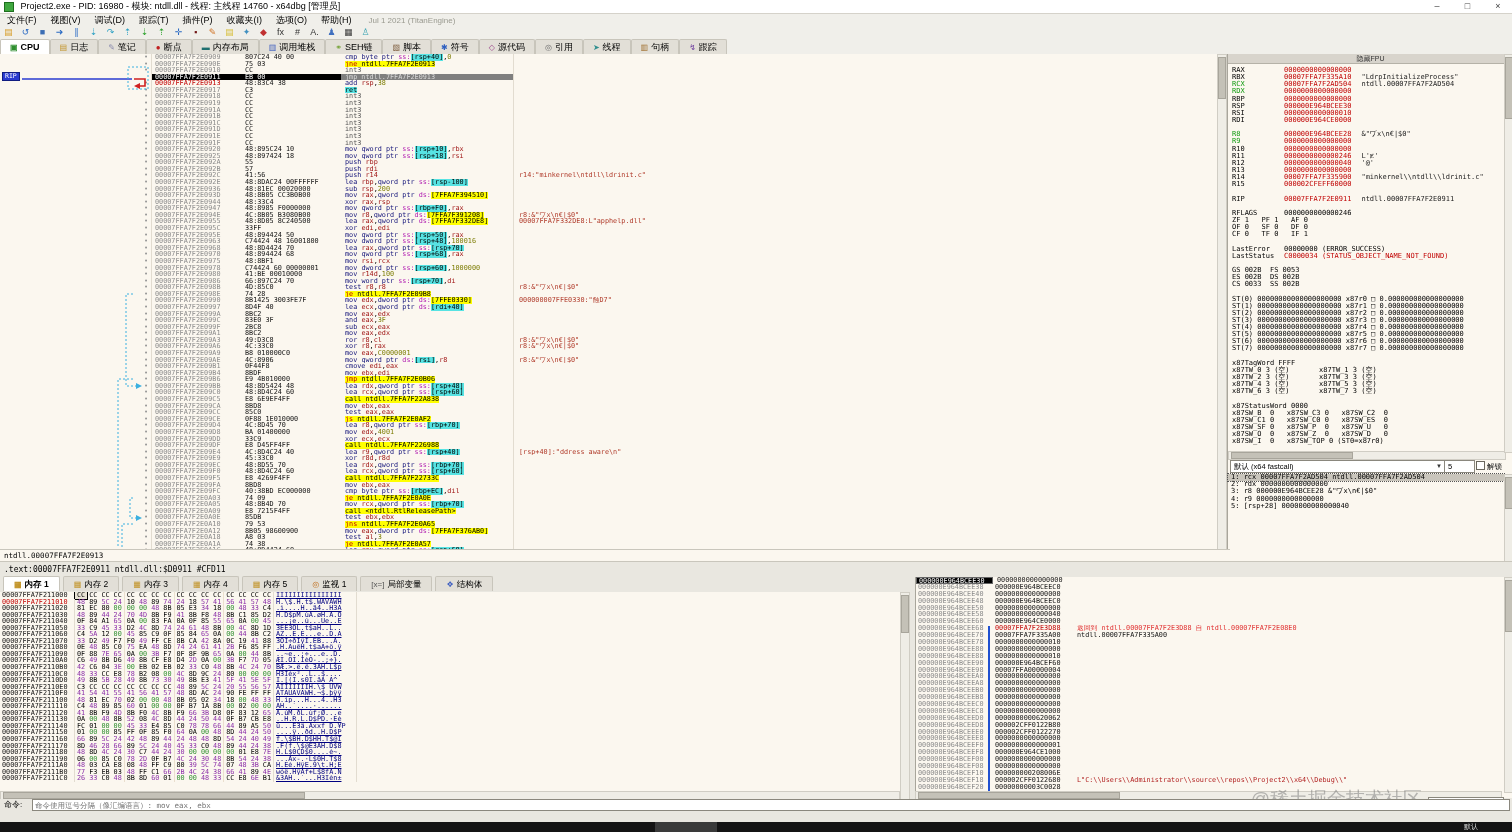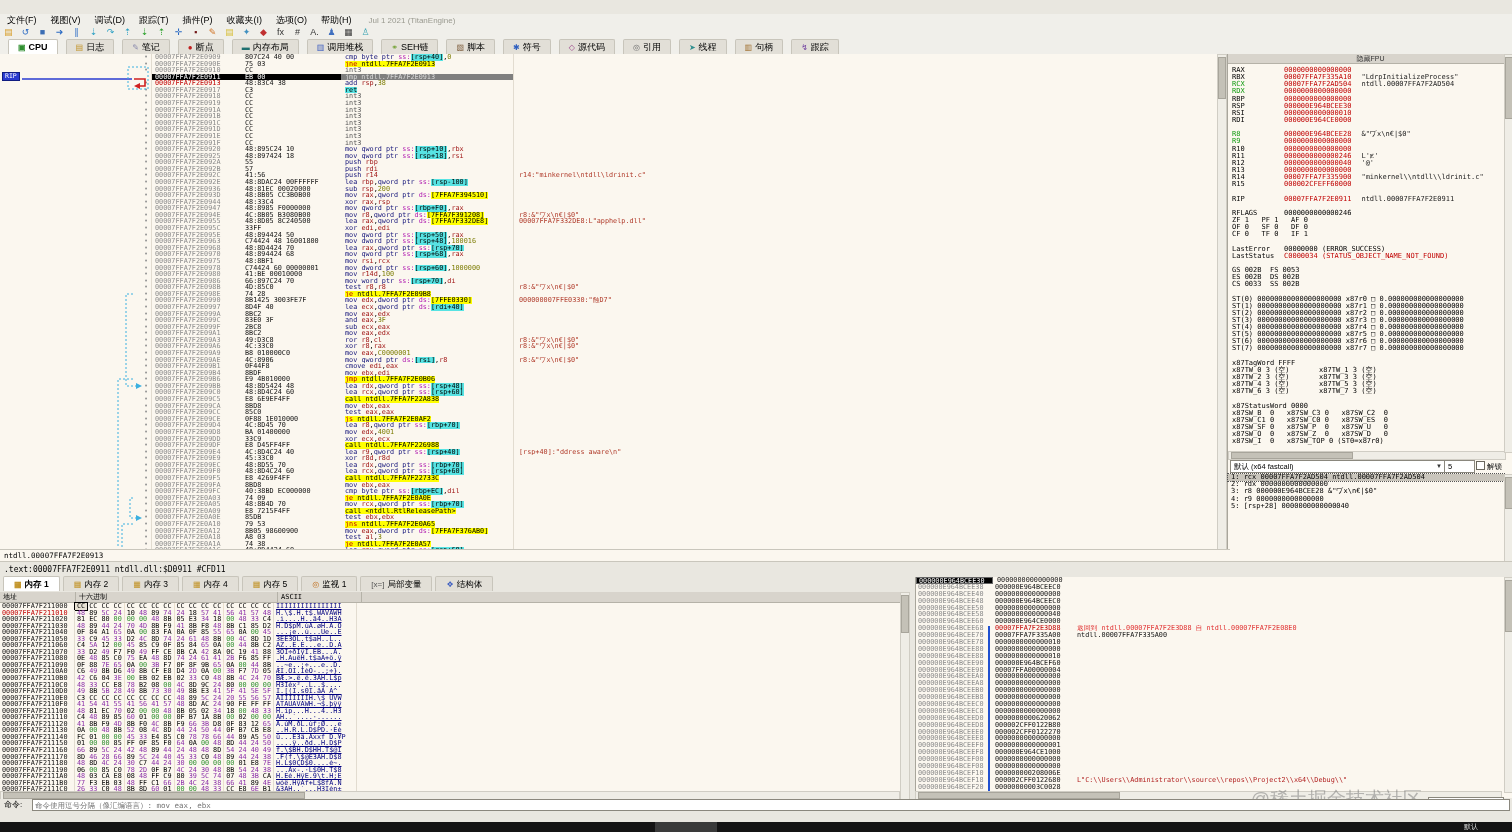--- a/index.html
+++ b/index.html
@@ -19,21 +19,21 @@
   #menubar .mi{display:inline-block;padding:0 7px;}
   #buildinfo{color:#9A9A90;margin-left:10px;font-size:8px;}
   
   #toolbar{position:absolute;left:0;top:26px;width:1512px;height:13px;background:#F0EFEA;
            border-bottom:1px solid #DDDAD2;font-size:10px;line-height:13px;white-space:nowrap;}
   #toolbar .tbi{display:inline-block;width:17px;text-align:center;font-size:9px;vertical-align:top;}
   
   #maintabs{position:absolute;left:0;top:39px;width:1512px;height:15px;background:#F0EFEA;
             border-bottom:1px solid #B9B6AC;font-size:9px;white-space:nowrap;}
   .mtab{display:inline-block;height:14px;line-height:14px;padding:0 9px;border:1px solid #C8C5BB;
-        border-bottom:none;background:#E2DFD7;margin-left:8px;border-radius:2px 2px 0 0;}
+        border-bottom:none;background:#E2DFD7;margin-left:0;border-radius:2px 2px 0 0;}
   .mtab.active{background:#FFFFFF;font-weight:bold;}
   .mtab .tico{font-size:8px;margin-right:3px;}
   
   #disasm{position:absolute;left:0;top:54px;width:1226px;height:495px;background:#FBF7EF;
           border-right:1px solid #A8A59B;overflow:hidden;}
   .disrow{display:flex;height:6.58px;line-height:6.6px;font-size:6.8px;white-space:pre;}
   .dr-gut{width:148px;flex:none;color:#999;text-align:right;padding-right:3px;border-right:1px solid #E2DCD0;}
   .dr-addr{width:86px;flex:none;color:#8A8A8A;padding-left:3px;}
   .dr-bytes{width:96px;flex:none;padding-left:4px;color:#111;}
   .dr-ins{width:168px;flex:none;padding-left:4px;border-right:1px solid #E2DCD0;overflow:hidden;}
@@ -136,20 +136,29 @@
   
   #taskbar{position:absolute;left:0;top:822px;width:1512px;height:10px;background:#141414;}
   #tbapp{position:absolute;left:655px;top:0;width:62px;height:10px;background:#3A3A3A;}
   #tbime{position:absolute;right:34px;top:0;color:#DDD;font-size:7px;line-height:10px;}
 </style>
 </head>
 <body>
 
 <div id="app">
 
+  <div id="titlebar">
+    <span id="appicon"></span>
+    <span>Project2.exe - PID: 16980 - 模块: ntdll.dll - 线程: 主线程 14760 - x64dbg [管理员]</span>
+    <span id="winctrl">
+      <span>–</span>
+      <span>□</span>
+      <span>×</span>
+    </span>
+  </div>
 
   <div id="menubar"><span class="mi">文件(F)</span><span class="mi">视图(V)</span><span class="mi">调试(D)</span><span class="mi">跟踪(T)</span><span class="mi">插件(P)</span><span class="mi">收藏夹(I)</span><span class="mi">选项(O)</span><span class="mi">帮助(H)</span><span id="buildinfo">Jul 1 2021 (TitanEngine)</span></div>
 
   <div id="toolbar"><span class="tbi" style="color: rgb(216, 160, 48);">▤</span><span class="tbi" style="color: rgb(43, 107, 196);">↺</span><span class="tbi" style="color: rgb(60, 110, 180);">■</span><span class="tbi" style="color: rgb(43, 107, 196);">➜</span><span class="tbi" style="color: rgb(43, 107, 196);">∥</span><span class="tbi" style="color: rgb(43, 160, 196);">⇣</span><span class="tbi" style="color: rgb(43, 160, 196);">↷</span><span class="tbi" style="color: rgb(43, 160, 196);">⇡</span><span class="tbi" style="color: rgb(40, 160, 40);">⇣</span><span class="tbi" style="color: rgb(40, 160, 40);">⇡</span><span class="tbi" style="color: rgb(43, 107, 196);">✛</span><span class="tbi" style="color: rgb(112, 21, 21);">▪</span><span class="tbi" style="color: rgb(208, 112, 32);">✎</span><span class="tbi" style="color: rgb(216, 192, 64);">▤</span><span class="tbi" style="color: rgb(64, 144, 192);">✦</span><span class="tbi" style="color: rgb(192, 48, 48);">◆</span><span class="tbi" style="color: rgb(51, 51, 51);">fx</span><span class="tbi" style="color: rgb(51, 51, 51);">#</span><span class="tbi" style="color: rgb(51, 51, 51);">A.</span><span class="tbi" style="color: rgb(64, 112, 192);">♟</span><span class="tbi" style="color: rgb(64, 64, 64);">▦</span><span class="tbi" style="color: rgb(48, 160, 176);">♙</span></div>
 
   <div id="maintabs"><span class="mtab active"><span class="tico" style="color: rgb(46, 142, 46);">▣</span><span>CPU</span></span><span class="mtab"><span class="tico" style="color: rgb(192, 144, 32);">▤</span><span>日志</span></span><span class="mtab"><span class="tico" style="color: rgb(144, 144, 176);">✎</span><span>笔记</span></span><span class="mtab"><span class="tico" style="color: rgb(192, 32, 32);">●</span><span>断点</span></span><span class="mtab"><span class="tico" style="color: rgb(32, 112, 112);">▬</span><span>内存布局</span></span><span class="mtab"><span class="tico" style="color: rgb(64, 96, 192);">▥</span><span>调用堆栈</span></span><span class="mtab"><span class="tico" style="color: rgb(112, 160, 48);">⚭</span><span>SEH链</span></span><span class="mtab"><span class="tico" style="color: rgb(128, 96, 64);">▧</span><span>脚本</span></span><span class="mtab"><span class="tico" style="color: rgb(48, 96, 192);">✱</span><span>符号</span></span><span class="mtab"><span class="tico" style="color: rgb(160, 80, 144);">◇</span><span>源代码</span></span><span class="mtab"><span class="tico" style="color: rgb(112, 112, 112);">◎</span><span>引用</span></span><span class="mtab"><span class="tico" style="color: rgb(46, 142, 142);">➤</span><span>线程</span></span><span class="mtab"><span class="tico" style="color: rgb(160, 112, 48);">▥</span><span>句柄</span></span><span class="mtab"><span class="tico" style="color: rgb(112, 64, 160);">↯</span><span>跟踪</span></span></div>
 
   <div id="disasm">
     <div id="disrows">
         <div class="disrow mono"><span class="dr-gut">•</span><span class="dr-addr">00007FFA7F2E0909</span><span class="dr-bytes">807C24 40 00</span><span class="dr-ins"><span class="mn">cmp</span><span> </span><span class="mn">byte</span><span> </span><span class="mn">ptr</span><span> </span><span class="seg">ss:</span><span class="memr">[rsp+40]</span><span>,</span><span class="num">0</span></span><span class="dr-com"></span></div>
@@ -332,25 +341,20 @@
     </div>
   <div class="vscroll" style="left:1504px;top:474px;height:103px;">
     <div class="vthumb" style="top:2px;height:30px;"></div>
   </div>
 
   <div id="dstat1" class="mono">ntdll.00007FFA7F2E0913</div>
   <div id="dstat2" class="mono">.text:00007FFA7F2E0911 ntdll.dll:$D0911 #CFD11</div>
 
   <div id="dumptabs"><span class="dtab active"><span class="tico" style="color: rgb(192, 144, 32);">▦</span><span>内存 1</span></span><span class="dtab"><span class="tico" style="color: rgb(192, 144, 32);">▦</span><span>内存 2</span></span><span class="dtab"><span class="tico" style="color: rgb(192, 144, 32);">▦</span><span>内存 3</span></span><span class="dtab"><span class="tico" style="color: rgb(192, 144, 32);">▦</span><span>内存 4</span></span><span class="dtab"><span class="tico" style="color: rgb(192, 144, 32);">▦</span><span>内存 5</span></span><span class="dtab"><span class="tico" style="color: rgb(192, 112, 32);">◎</span><span>监视 1</span></span><span class="dtab"><span class="tico" style="color: rgb(85, 85, 85);">[x=]</span><span>局部变量</span></span><span class="dtab"><span class="tico" style="color: rgb(64, 96, 192);">❖</span><span>结构体</span></span></div>
   <div id="dump">
-    <div id="dumphdr" class="mono">
-      <span class="dh-a">地址</span>
-      <span class="dh-h">十六进制</span>
-      <span class="dh-s">ASCII</span>
-    </div>
     <div id="dumprows">
         <div class="dumprow mono"><span class="du-a">00007FFA7F211000</span><span class="du-h"><span class="byte selb">CC</span><span class="byte">CC</span><span class="byte">CC</span><span class="byte gsep">CC</span><span class="byte">CC</span><span class="byte">CC</span><span class="byte">CC</span><span class="byte gsep">CC</span><span class="byte">CC</span><span class="byte">CC</span><span class="byte">CC</span><span class="byte gsep">CC</span><span class="byte">CC</span><span class="byte">CC</span><span class="byte">CC</span><span class="byte">CC</span></span><span class="du-s">ÌÌÌÌÌÌÌÌÌÌÌÌÌÌÌÌ</span></div>
         <div class="dumprow mono"><span class="du-a red">00007FFA7F211010</span><span class="du-h"><span class="byte bp">48</span><span class="byte">89</span><span class="byte bp">5C</span><span class="byte bp gsep">24</span><span class="byte">10</span><span class="byte bp">48</span><span class="byte">89</span><span class="byte bp gsep">74</span><span class="byte bp">24</span><span class="byte">18</span><span class="byte bp">57</span><span class="byte bp gsep">41</span><span class="byte bp">56</span><span class="byte bp">41</span><span class="byte bp">57</span><span class="byte bp">48</span></span><span class="du-s">H.\$.H.t$.WAVAWH</span></div>
         <div class="dumprow mono"><span class="du-a">00007FFA7F211020</span><span class="du-h"><span class="byte">81</span><span class="byte">EC</span><span class="byte">80</span><span class="byte b0 gsep">00</span><span class="byte b0">00</span><span class="byte b0">00</span><span class="byte bp">48</span><span class="byte gsep">8B</span><span class="byte">05</span><span class="byte">E3</span><span class="byte bp">34</span><span class="byte gsep">18</span><span class="byte b0">00</span><span class="byte bp">48</span><span class="byte bp">33</span><span class="byte">C4</span></span><span class="du-s">.ì....H..ã4..H3Ä</span></div>
         <div class="dumprow mono"><span class="du-a">00007FFA7F211030</span><span class="du-h"><span class="byte bp">48</span><span class="byte">89</span><span class="byte bp">44</span><span class="byte bp gsep">24</span><span class="byte bp">70</span><span class="byte bp">4D</span><span class="byte">8B</span><span class="byte gsep">F9</span><span class="byte bp">41</span><span class="byte">8B</span><span class="byte">F8</span><span class="byte bp gsep">48</span><span class="byte">8B</span><span class="byte">C1</span><span class="byte">85</span><span class="byte">D2</span></span><span class="du-s">H.D$pM.ùA.øH.Á.Ò</span></div>
         <div class="dumprow mono"><span class="du-a">00007FFA7F211040</span><span class="du-h"><span class="byte">0F</span><span class="byte">84</span><span class="byte">A1</span><span class="byte bp gsep">65</span><span class="byte">0A</span><span class="byte b0">00</span><span class="byte">83</span><span class="byte gsep">FA</span><span class="byte">0A</span><span class="byte">0F</span><span class="byte">85</span><span class="byte bp gsep">55</span><span class="byte bp">65</span><span class="byte">0A</span><span class="byte b0">00</span><span class="byte bp">45</span></span><span class="du-s">...¡e..ú...Ue..E</span></div>
         <div class="dumprow mono"><span class="du-a">00007FFA7F211050</span><span class="du-h"><span class="byte bp">33</span><span class="byte">C9</span><span class="byte bp">45</span><span class="byte bp gsep">33</span><span class="byte">D2</span><span class="byte bp">4C</span><span class="byte">8D</span><span class="byte bp gsep">74</span><span class="byte bp">24</span><span class="byte bp">61</span><span class="byte bp">48</span><span class="byte gsep">8B</span><span class="byte b0">00</span><span class="byte bp">4C</span><span class="byte">8D</span><span class="byte">1D</span></span><span class="du-s">3ÉE3ÒL.t$aH..L..</span></div>
         <div class="dumprow mono"><span class="du-a">00007FFA7F211060</span><span class="du-h"><span class="byte">C4</span><span class="byte bp">5A</span><span class="byte">12</span><span class="byte b0 gsep">00</span><span class="byte bp">45</span><span class="byte">85</span><span class="byte">C9</span><span class="byte gsep">0F</span><span class="byte">85</span><span class="byte">84</span><span class="byte bp">65</span><span class="byte gsep">0A</span><span class="byte b0">00</span><span class="byte bp">44</span><span class="byte">8B</span><span class="byte">C2</span></span><span class="du-s">ÄZ..E.É...e..D.Â</span></div>
         <div class="dumprow mono"><span class="du-a">00007FFA7F211070</span><span class="du-h"><span class="byte bp">33</span><span class="byte">D2</span><span class="byte bp">49</span><span class="byte gsep">F7</span><span class="byte">F0</span><span class="byte bp">49</span><span class="byte">FF</span><span class="byte gsep">CE</span><span class="byte">8B</span><span class="byte">CA</span><span class="byte bp">42</span><span class="byte gsep">8A</span><span class="byte">0C</span><span class="byte">19</span><span class="byte bp">41</span><span class="byte">88</span></span><span class="du-s">3ÒI÷ðIÿÎ.ÊB...A.</span></div>
         <div class="dumprow mono"><span class="du-a">00007FFA7F211080</span><span class="du-h"><span class="byte">0E</span><span class="byte bp">48</span><span class="byte">85</span><span class="byte gsep">C0</span><span class="byte bp">75</span><span class="byte">EA</span><span class="byte bp">48</span><span class="byte gsep">8D</span><span class="byte bp">74</span><span class="byte bp">24</span><span class="byte bp">61</span><span class="byte bp gsep">41</span><span class="byte bp">2B</span><span class="byte">F6</span><span class="byte">85</span><span class="byte">FF</span></span><span class="du-s">.H.ÀuêH.t$aA+ö.ÿ</span></div>

